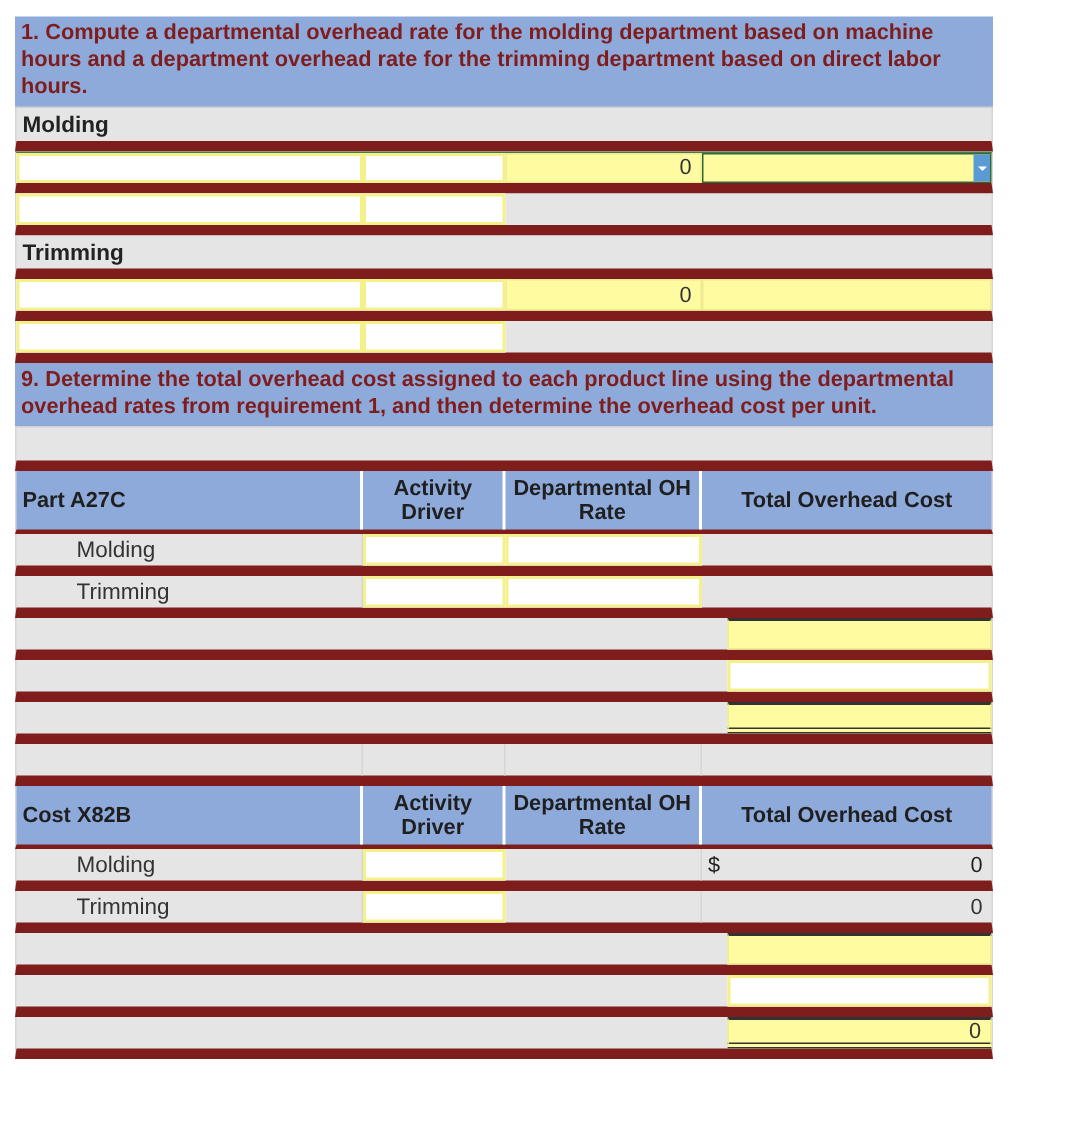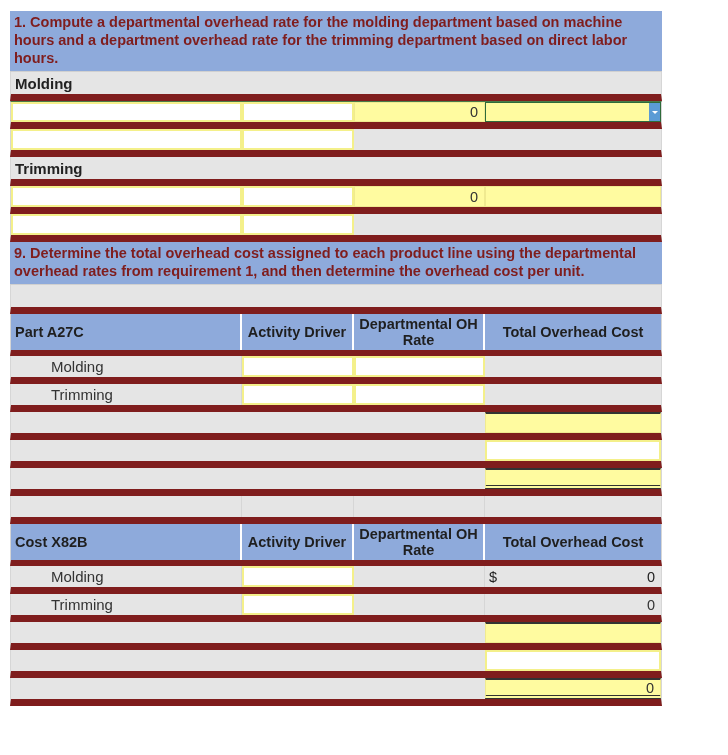--- a/index.html
+++ b/index.html
@@ -4,29 +4,29 @@
 <style>
   html, body { margin:0; padding:0; background:#ffffff; }
   body { width:728px; height:755px; position:relative; overflow:hidden;
          font-family:"Liberation Sans", sans-serif; color:#222; }
   .wrap { position:absolute; left:10px; top:11px; width:652px; }
   .band { background:#8eaadb; color:#7f1d1d; font-weight:bold; font-size:14.5px;
           line-height:18px; padding:2px 4px 4px 4px; border-bottom:1px solid #d0d0d0; }
   .row { display:flex; height:28px; border-left:1px solid #d6d6d6; border-right:1px solid #d6d6d6;
          border-bottom:7px solid #7f1d1d; box-sizing:border-box; background:#e5e5e5; }
   .cell { box-sizing:border-box; height:100%; display:flex; align-items:center; font-size:14.5px; }
-  .c1 { width:231px; } .c2 { width:112px; } .c3 { width:131px; } .c4 { flex:1; }
+  .c1 { width:231px; } .c2 { width:95px; } .c3 { width:131px; } .c4 { flex:1; }
   .c123 { width:474px; }
   .yb { border:2px solid #f4f08a; background:#fff; }
   .yf { background:#fffba0; border:1px solid #f0ea90; }
   .label-row { height:29px; }
   .sect-label { font-weight:bold; font-size:15px; padding-left:4px; color:#222; }
   .num { justify-content:flex-end; padding-right:6px; color:#333; }
   .sub { padding-left:40px; color:#333; font-size:15px; }
-  .hdr { background:#8eaadb; height:42px; border-bottom:6px solid #7f1d1d; }
+  .hdr { background:#8eaadb; height:42px; border-bottom:3px solid #7f1d1d; }
   .hdr .cell { font-weight:bold; font-size:14.5px; color:#1f1f1f; justify-content:center; text-align:center; line-height:16px; border-right:2px solid #fff; }
   .hdr .cell.part { justify-content:flex-start; padding-left:4px; }
   .hdr .cell:last-child { border-right:none; }
   .vsep { border-right:1px solid #d6d6d6; }
   .dd { border:1px solid #2e6b3a; background:#fffba0; position:relative; }
   .dd-btn { position:absolute; right:0; top:0; width:11px; height:100%; background:#5b9bd5;
             display:flex; align-items:center; justify-content:center; }
   .dd-btn span { width:0; height:0; border-left:3px solid transparent; border-right:3px solid transparent;
                  border-top:3px solid #fff; }
   .topline { border-top:2px solid #333; }

